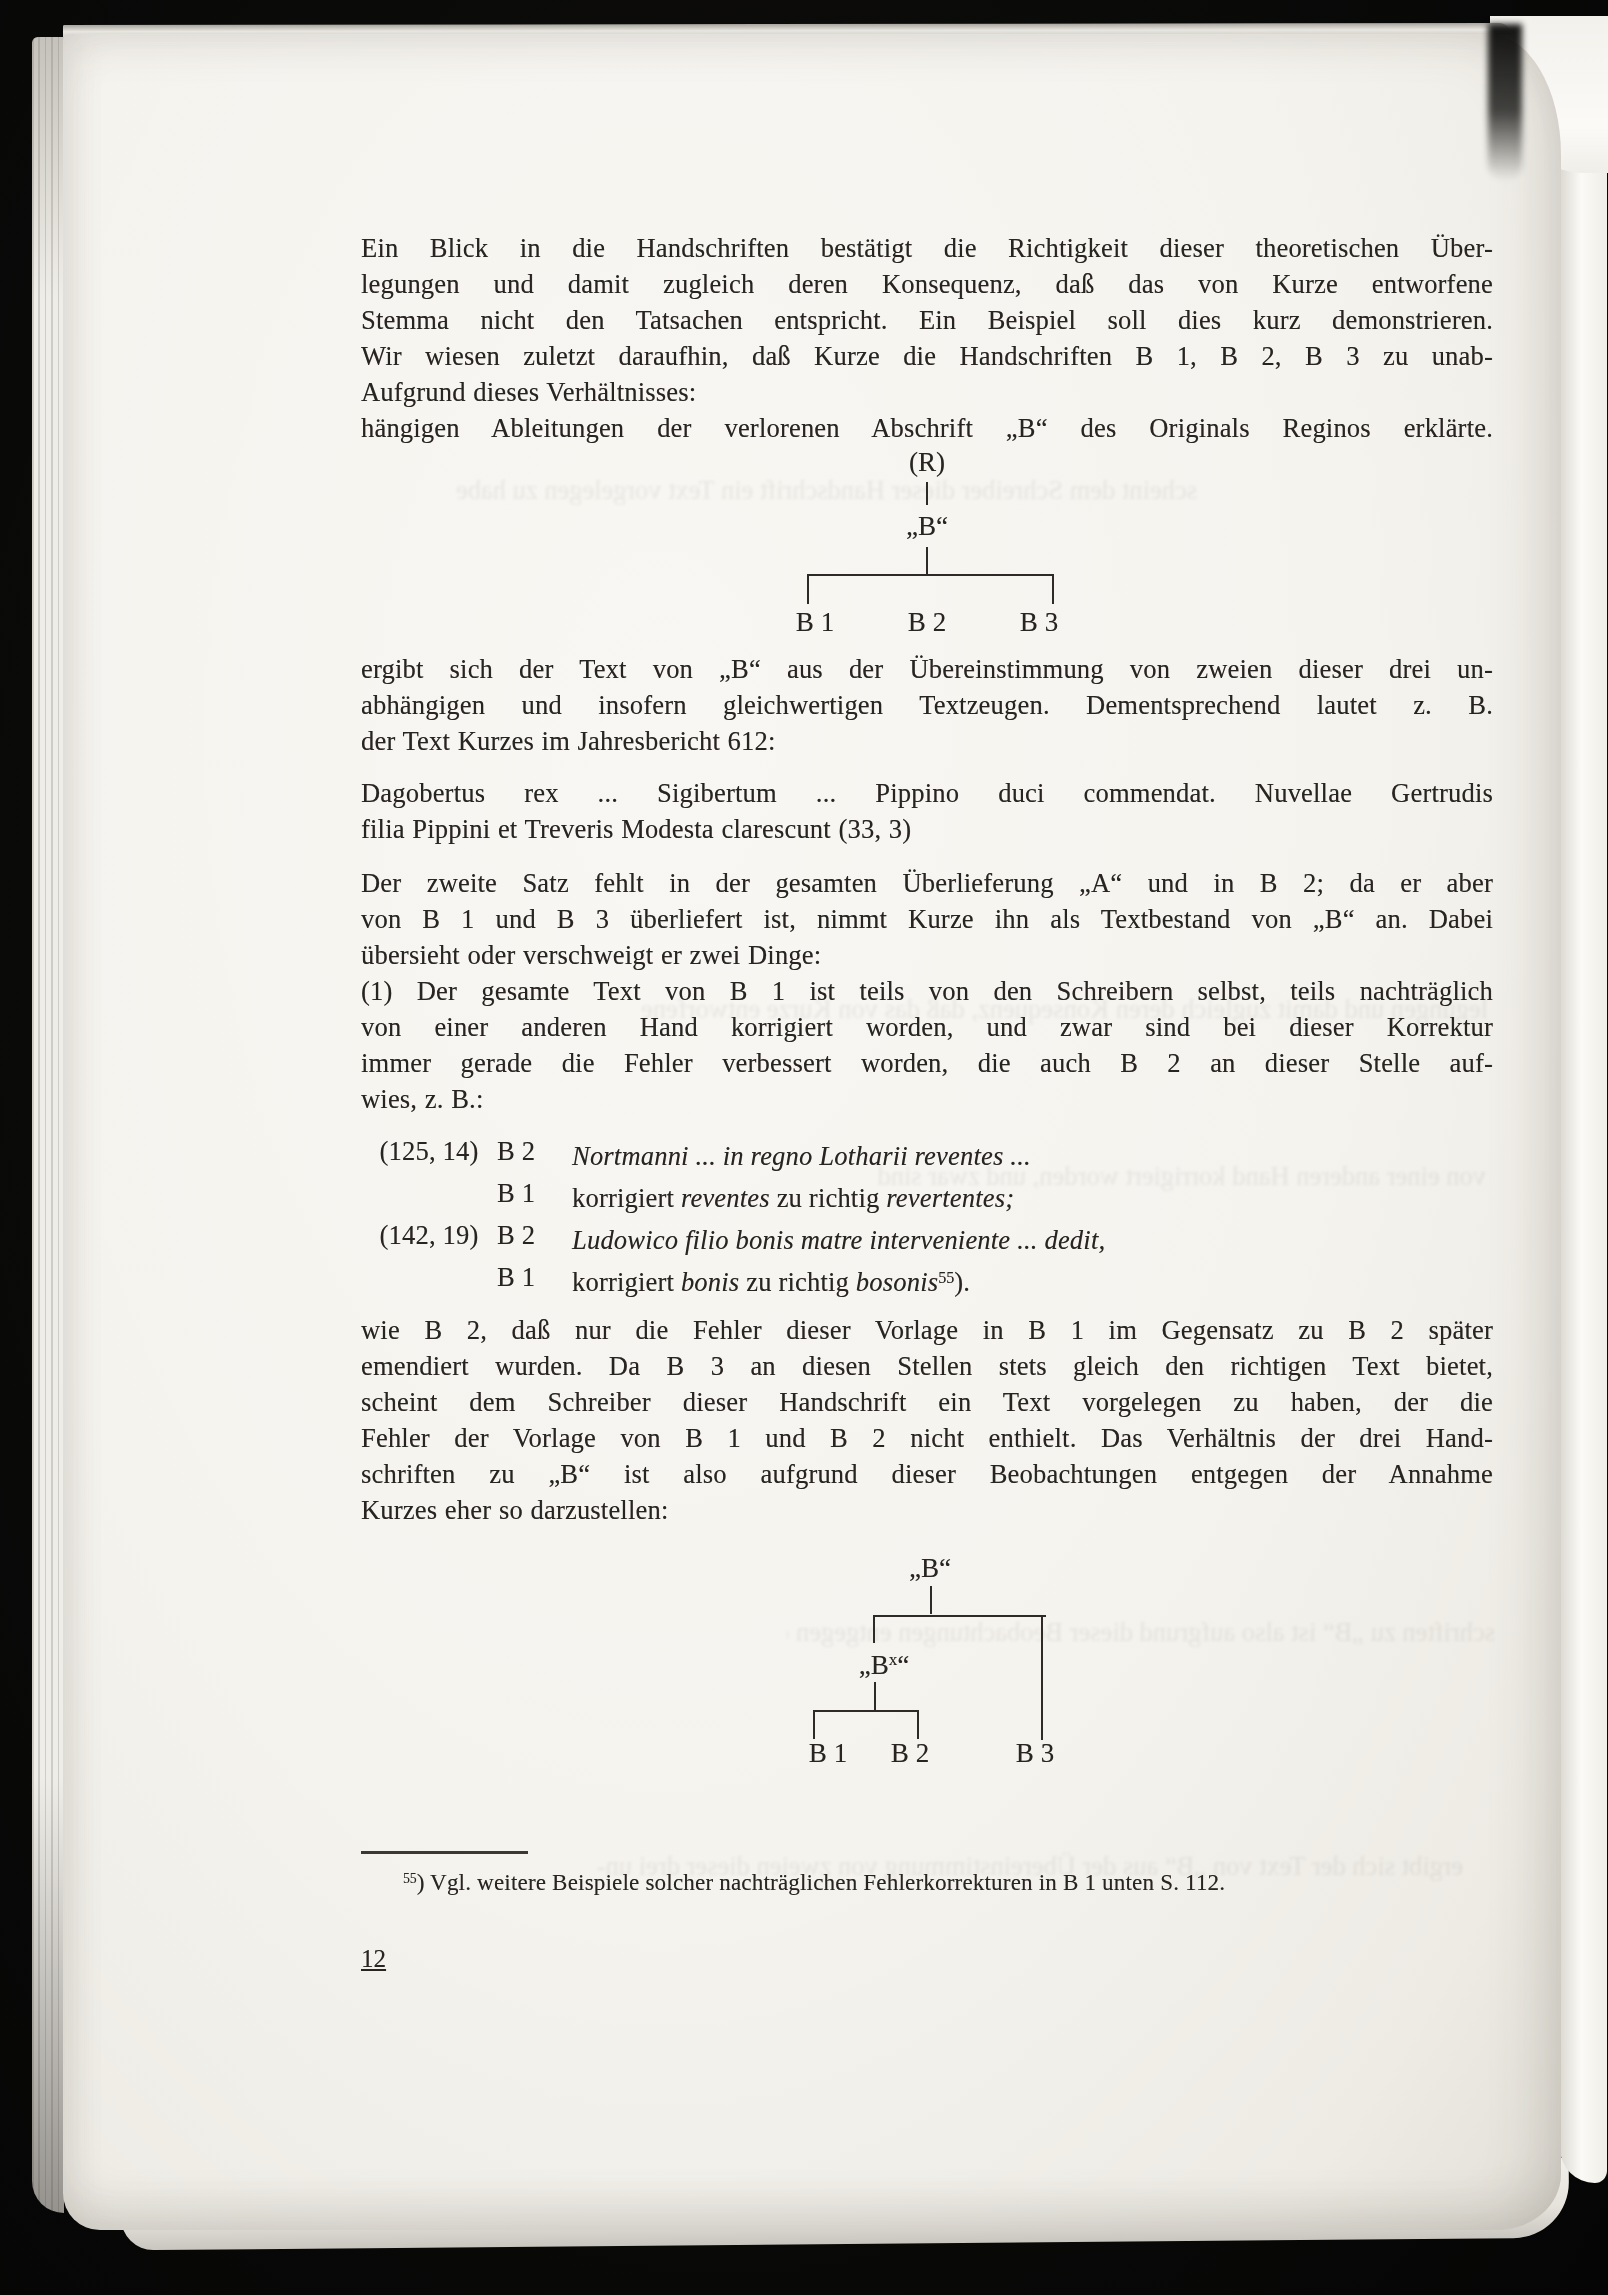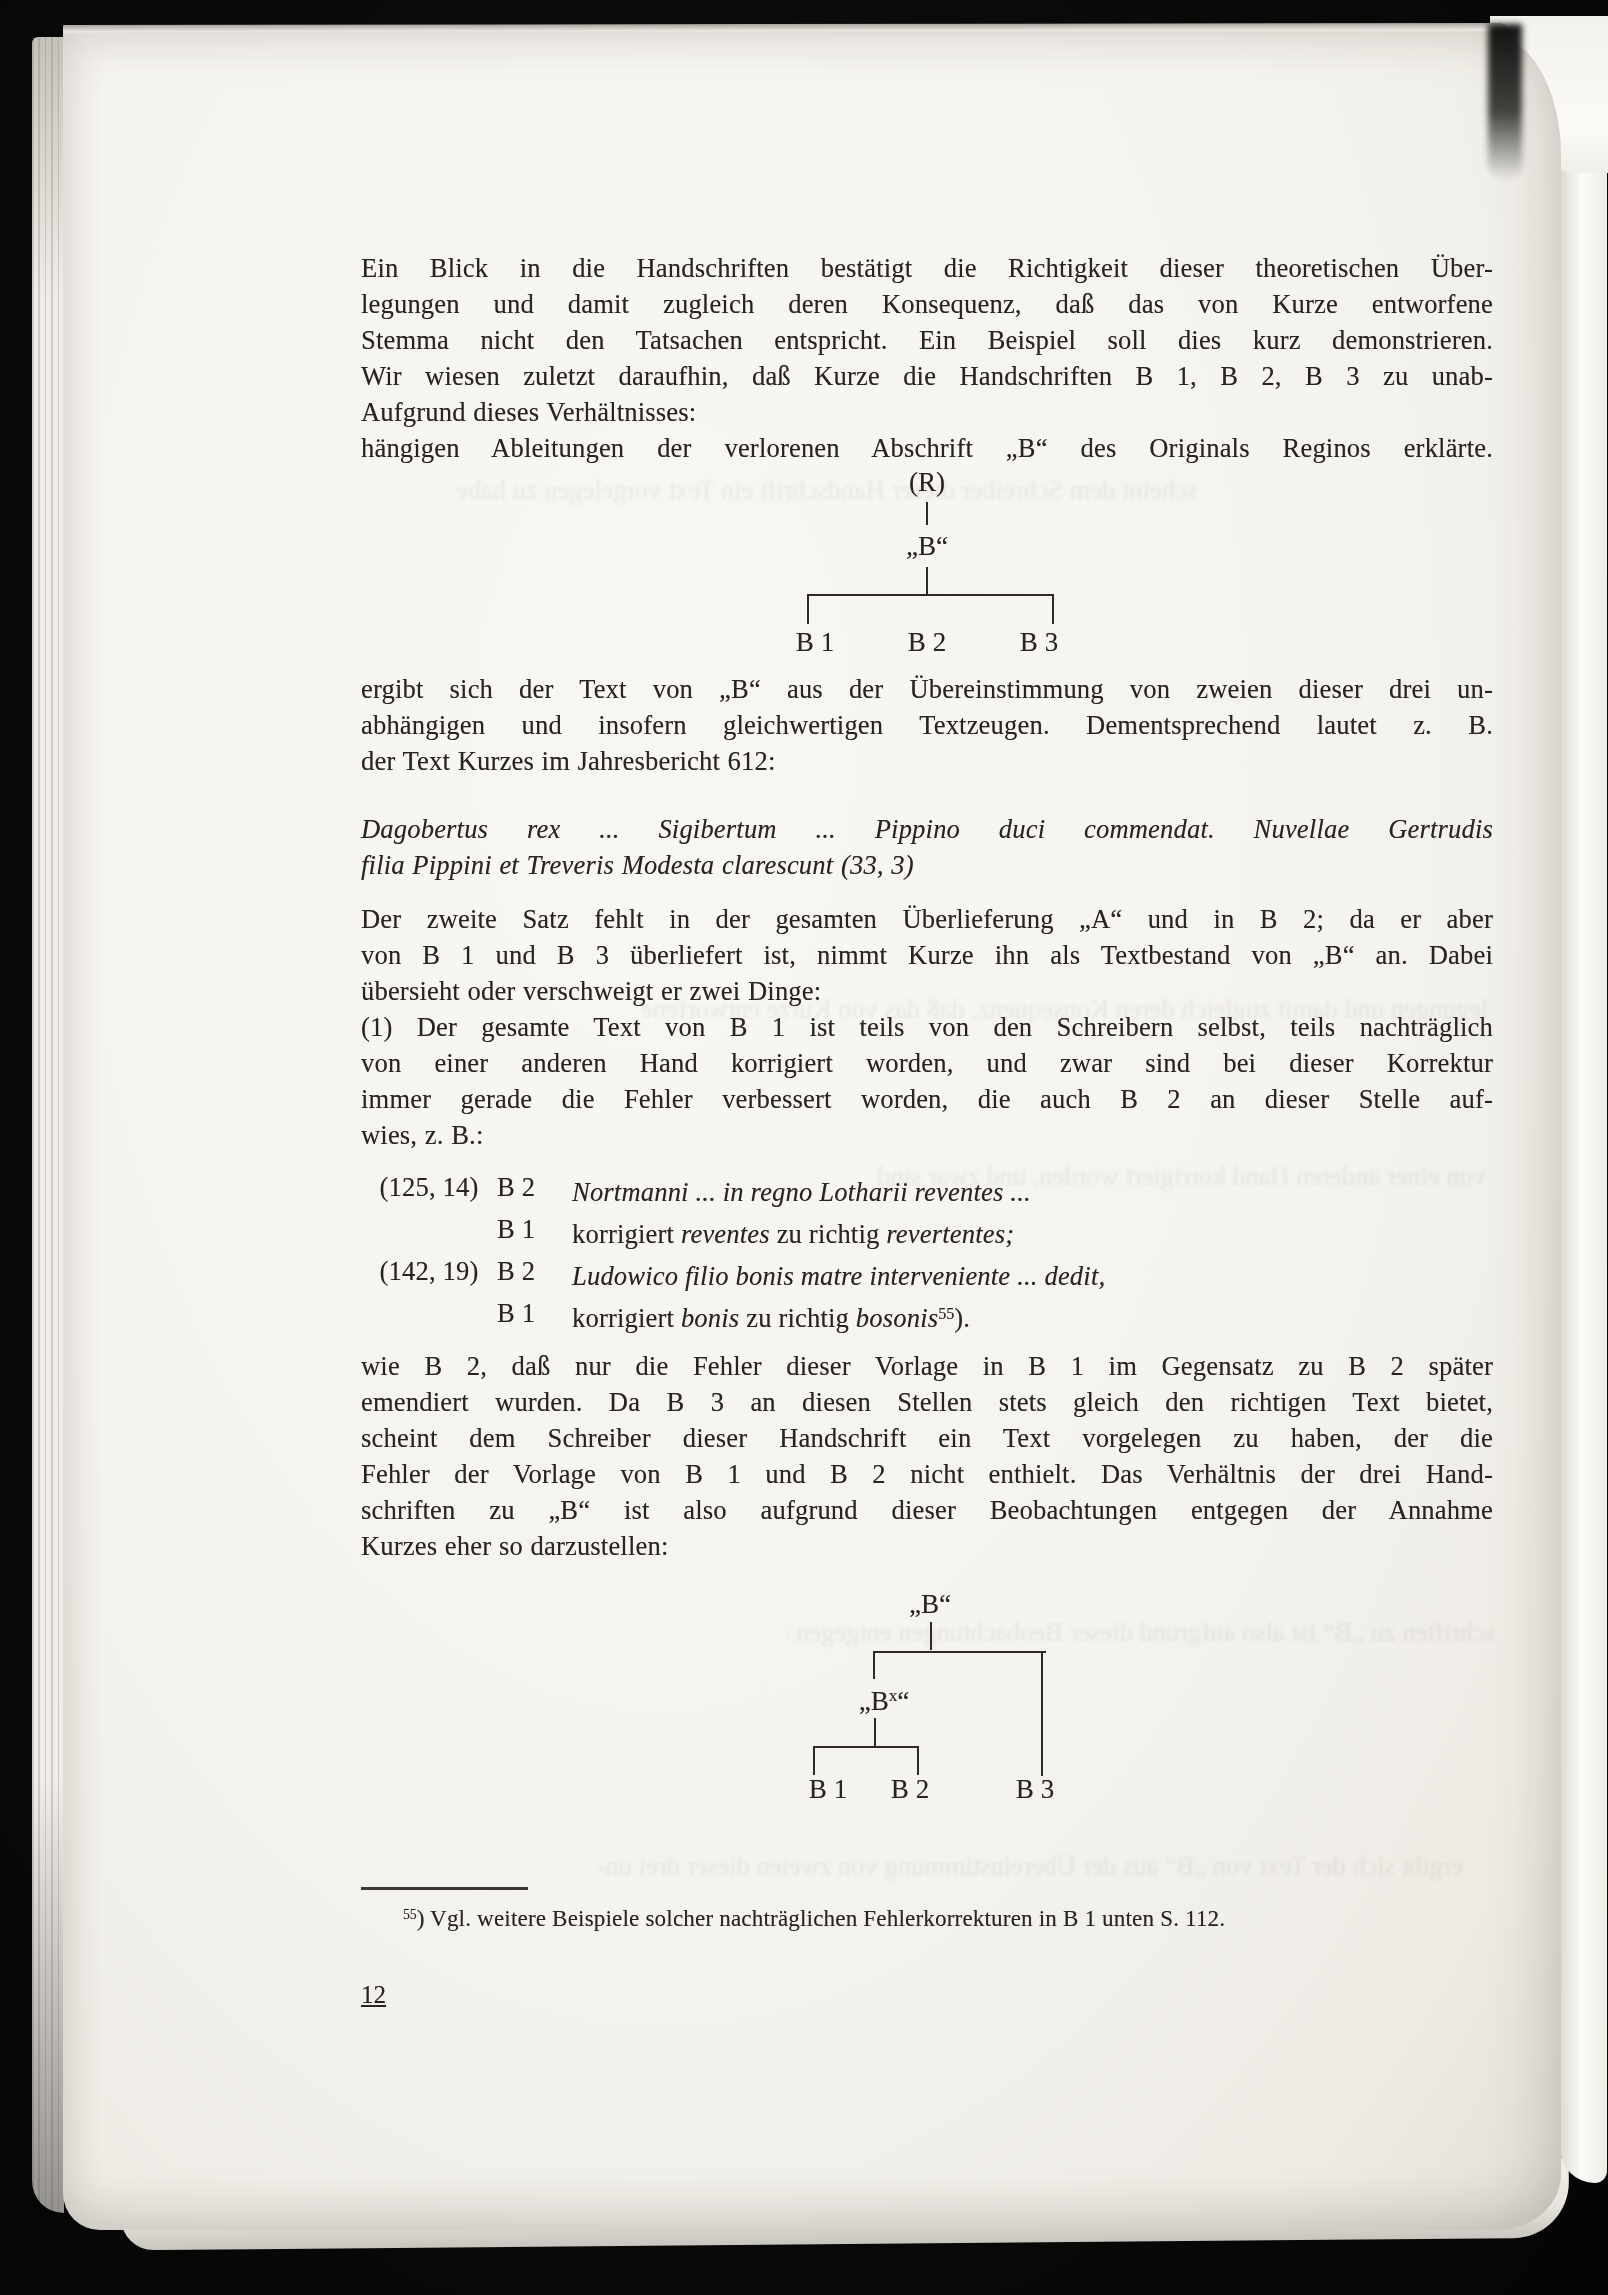--- a/index.html
+++ b/index.html
@@ -45,28 +45,28 @@
     position:absolute;left:63px;top:34px;width:1498px;height:2196px;z-index:2;
     background:radial-gradient(ellipse at 40% 32%, #f8f7f3 0%, #f5f3ee 55%, #edebe4 85%, #e2dfd7 100%);
     border-radius:6.4px 72px 64px 37px / 6.4px 121px 56px 37px;
     box-shadow:
       inset -24px 0 56px rgba(72,64,52,.11),
       inset 0 -22.5px 44px rgba(72,64,52,.11),
       inset 13px 9.7px 36px rgba(72,64,52,.05);
   }
   
   .text-col{
-    position:absolute;left:298px;top:216px;width:1132px;z-index:5;
+    position:absolute;left:298px;top:196px;width:1132px;z-index:5;
     color:#282422;
     text-shadow:0.2px 0 0.4px rgba(30,26,24,.38);
   }
   .para{font-size:26.5px;line-height:36px;letter-spacing:0.2px;word-spacing:0.8px;}
   .tline{text-align:justify;text-align-last:justify;}
   .tline-last{text-align-last:left;}
-  .latin{font-style:italic;margin-top:32px;}
+  .latin{margin-top:16px;}
   .p2{margin-top:11.3px;} .p3{margin-top:17.7px;} .p4{}
   .p5{margin-top:11.3px;}
   
   .stemma{position:relative;width:100%;}
   .stemma1{height:191px;margin-top:3.2px;}
   .stemma2{height:219px;margin-top:26.5px;}
   .snode{
     position:absolute;transform:translateX(-50%);
     font-size:27px;line-height:27px;white-space:nowrap;color:#282422;
   }

